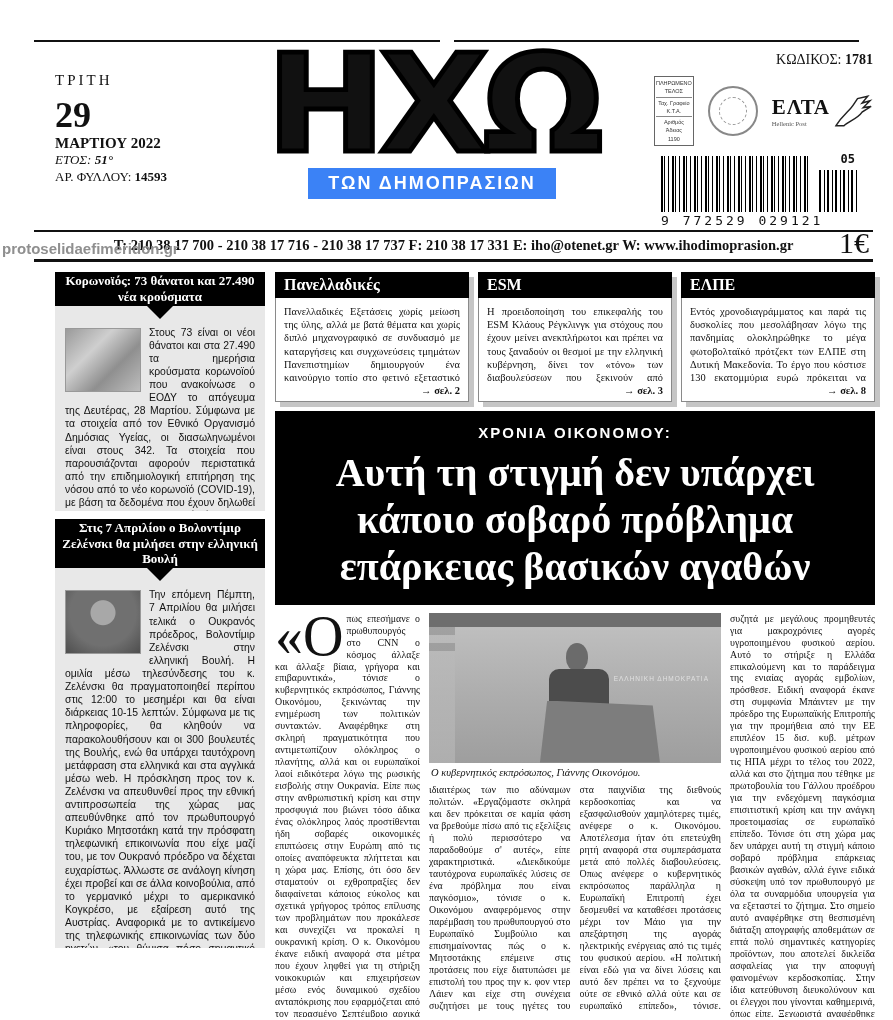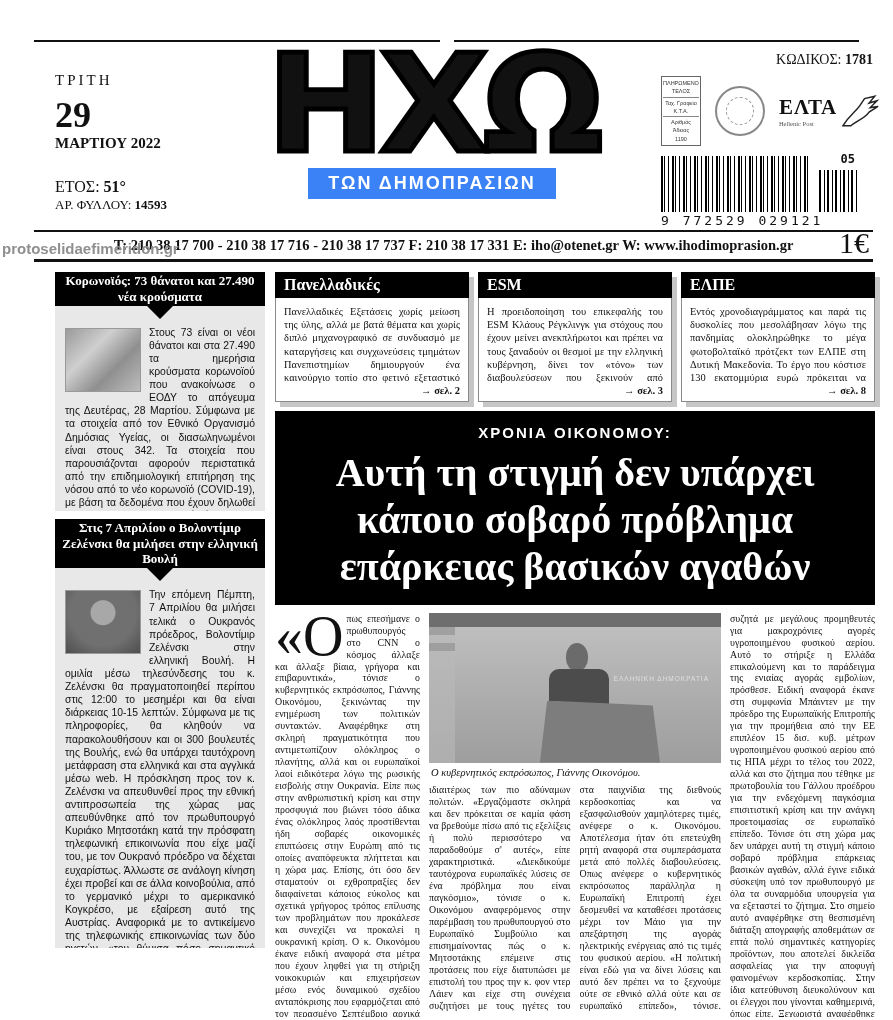--- a/index.html
+++ b/index.html
@@ -9,40 +9,40 @@
   
   .tagline-row{display:flex;align-items:center;gap:14px;margin:40px 34px 0 34px;}
   .tagline-row .rule{flex:1;height:2px;background:#111;}
   .tagline{font-size:18px;letter-spacing:4px;font-weight:normal;white-space:nowrap;}
 
   .mast{display:flex;margin:4px 20px 0 55px;height:180px;}
   .date-block{width:148px;padding-top:26px;flex:none;}
   .weekday{font-size:15px;letter-spacing:3px;}
   .daynum{font-size:36px;font-weight:bold;line-height:1;margin-top:8px;}
   .monthyear{font-size:15px;font-weight:bold;margin-top:2px;}
-  .etos{font-size:16px;margin-top:26px;}
+  .etos{font-size:13px;font-style:italic;}
   .etos b{font-weight:bold;}
   .arfyllou{font-size:13px;margin-top:1px;}
 
   .logo-block{flex:1;text-align:center;position:relative;}
   .logo-top{display:flex;align-items:center;justify-content:center;}
   .badge{flex:none;margin-right:-12px;position:relative;z-index:2;width:104px;}
   .badge-circle{width:96px;height:96px;margin:0 auto;background:#111;border-radius:50%;
     display:flex;align-items:center;justify-content:center;}
   .badge-circle span{font-family:"DejaVu Sans",sans-serif;font-weight:bold;font-size:52px;color:#fff;}
   .badge-label{font-family:"DejaVu Sans",sans-serif;font-weight:bold;font-size:16px;letter-spacing:1px;margin-top:2px;}
   .echo-title{font-family:"DejaVu Sans",sans-serif;font-weight:bold;font-size:142px;line-height:.82;
     letter-spacing:-6px;-webkit-text-stroke:5px #000;transform:scaleY(.95);}
   .banner{display:inline-block;background:#3b82f6;color:#fff;font-family:"Liberation Sans",sans-serif;
     font-weight:bold;font-size:18px;letter-spacing:2px;padding:5px 20px;margin-top:6px;}
 
   .post-block{width:212px;flex:none;font-family:"Liberation Serif",serif;}
   .kodikos{text-align:right;font-size:14px;padding-top:6px;}
   .kodikos b{font-weight:bold;}
-  .stamp-row{display:flex;align-items:center;gap:14px;margin-top:8px;}
+  .stamp-row{display:flex;align-items:center;gap:14px;margin-top:8px;justify-content:flex-end;}
   .stampbox{width:58px;border:1px solid #666;text-align:center;
     font-family:"Liberation Sans",sans-serif;font-size:5.5px;line-height:1.5;color:#333;padding:2px 1px;}
   .stampbox .sep{border-top:1px solid #888;margin:1px 0;}
   .roundstamp{width:46px;height:46px;border:2px solid #888;border-radius:50%;flex:none;position:relative;}
   .roundstamp::after{content:"";position:absolute;inset:9px;border:1px dashed #999;border-radius:50%;}
   .elta-wrap{display:flex;align-items:center;gap:3px;}
   .elta-txt .elta{font-weight:bold;font-size:21px;letter-spacing:1px;}
   .elta-txt .elta-sub{font-size:6.5px;color:#555;}
   .barcode-wrap{margin-top:10px;position:relative;width:208px;}
   .addon-label{position:absolute;right:14px;top:-4px;font-family:"DejaVu Sans Mono",monospace;

